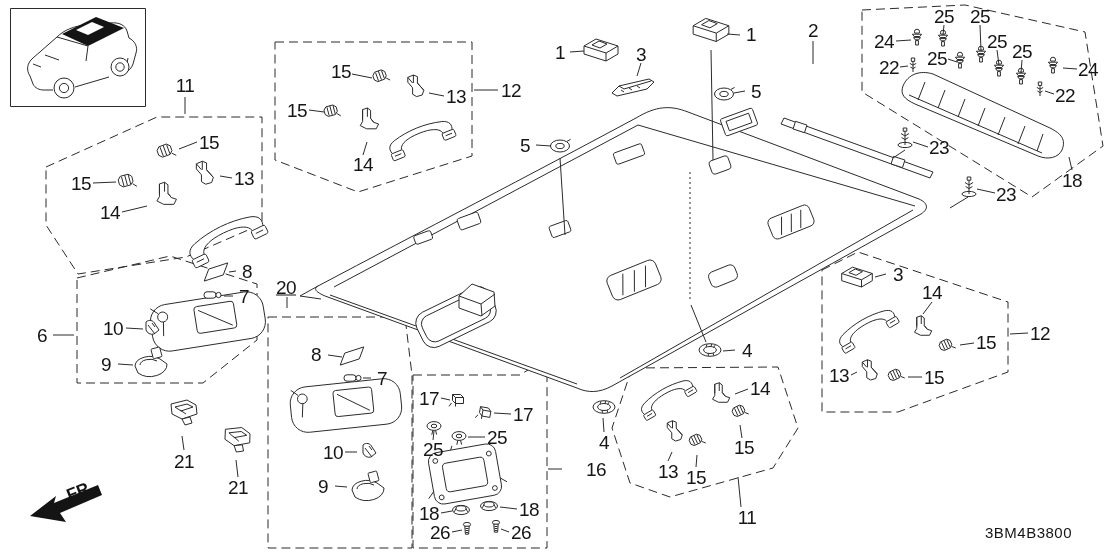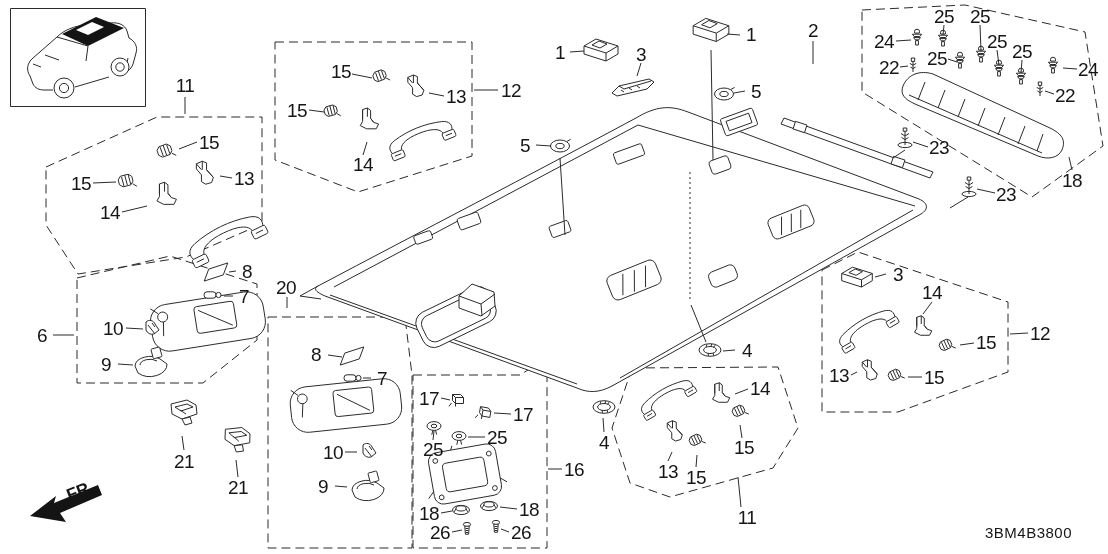--- a/index.html
+++ b/index.html
@@ -344,39 +344,39 @@
       <span class="callout" style="left: 937px; top: 58px;">25</span>
       <span class="callout" style="left: 997px; top: 41px;">25</span>
       <span class="callout" style="left: 1022px; top: 51px;">25</span>
       <span class="callout" style="left: 1088px; top: 69px;">24</span>
       <span class="callout" style="left: 1065px; top: 95px;">22</span>
       <span class="callout" style="left: 939px; top: 147px;">23</span>
       <span class="callout" style="left: 1006px; top: 194px;">23</span>
       <span class="callout" style="left: 1072px; top: 180px;">18</span>
       <span class="callout" style="left: 247px; top: 271px;">8</span>
       <span class="callout" style="left: 244px; top: 296px;">7</span>
-      <span class="callout" style="left: 286px; top: 287px;">20</span>
+      <span class="callout" style="left: 286px; top: 287px; text-decoration: underline;">20</span>
       <span class="callout" style="left: 42px; top: 335px;">6</span>
       <span class="callout" style="left: 113px; top: 328px;">10</span>
       <span class="callout" style="left: 106px; top: 364px;">9</span>
       <span class="callout" style="left: 184px; top: 461px;">21</span>
       <span class="callout" style="left: 238px; top: 487px;">21</span>
       <span class="callout" style="left: 316px; top: 354px;">8</span>
       <span class="callout" style="left: 382px; top: 378px;">7</span>
       <span class="callout" style="left: 333px; top: 452px;">10</span>
       <span class="callout" style="left: 323px; top: 486px;">9</span>
       <span class="callout" style="left: 429px; top: 398px;">17</span>
       <span class="callout" style="left: 523px; top: 414px;">17</span>
       <span class="callout" style="left: 497px; top: 437px;">25</span>
       <span class="callout" style="left: 433px; top: 449px;">25</span>
       <span class="callout" style="left: 429px; top: 513px;">18</span>
       <span class="callout" style="left: 529px; top: 509px;">18</span>
       <span class="callout" style="left: 440px; top: 532px;">26</span>
       <span class="callout" style="left: 521px; top: 532px;">26</span>
-      <span class="callout" style="left: 574px; top: 469px;">16</span>
+      <span class="callout" style="left: 596px; top: 469px;">16</span>
       <span class="callout" style="left: 604px; top: 442px;">4</span>
       <span class="callout" style="left: 747px; top: 350px;">4</span>
       <span class="callout" style="left: 668px; top: 471px;">13</span>
       <span class="callout" style="left: 696px; top: 477px;">15</span>
       <span class="callout" style="left: 744px; top: 447px;">15</span>
       <span class="callout" style="left: 760px; top: 388px;">14</span>
       <span class="callout" style="left: 747px; top: 517px;">11</span>
       <span class="callout" style="left: 898px; top: 274px;">3</span>
       <span class="callout" style="left: 932px; top: 292px;">14</span>
       <span class="callout" style="left: 1040px; top: 333px;">12</span>

